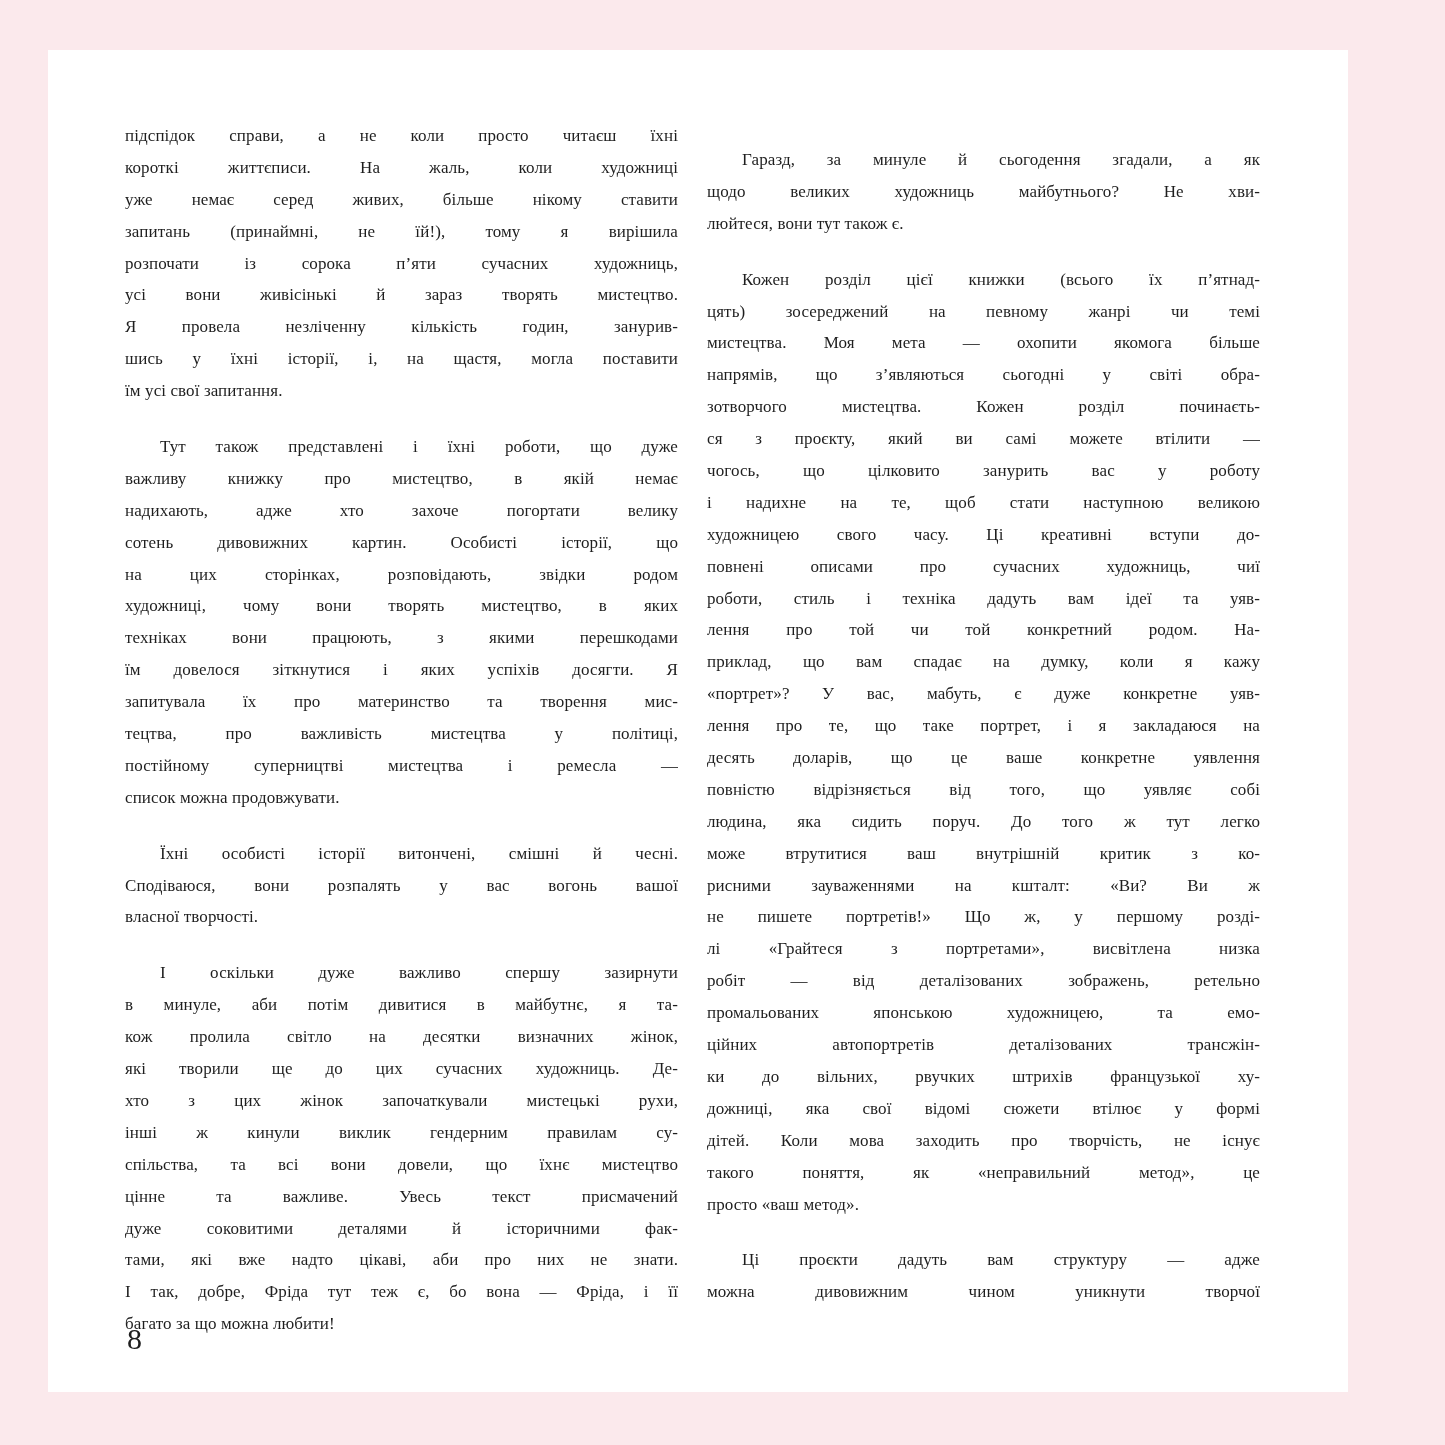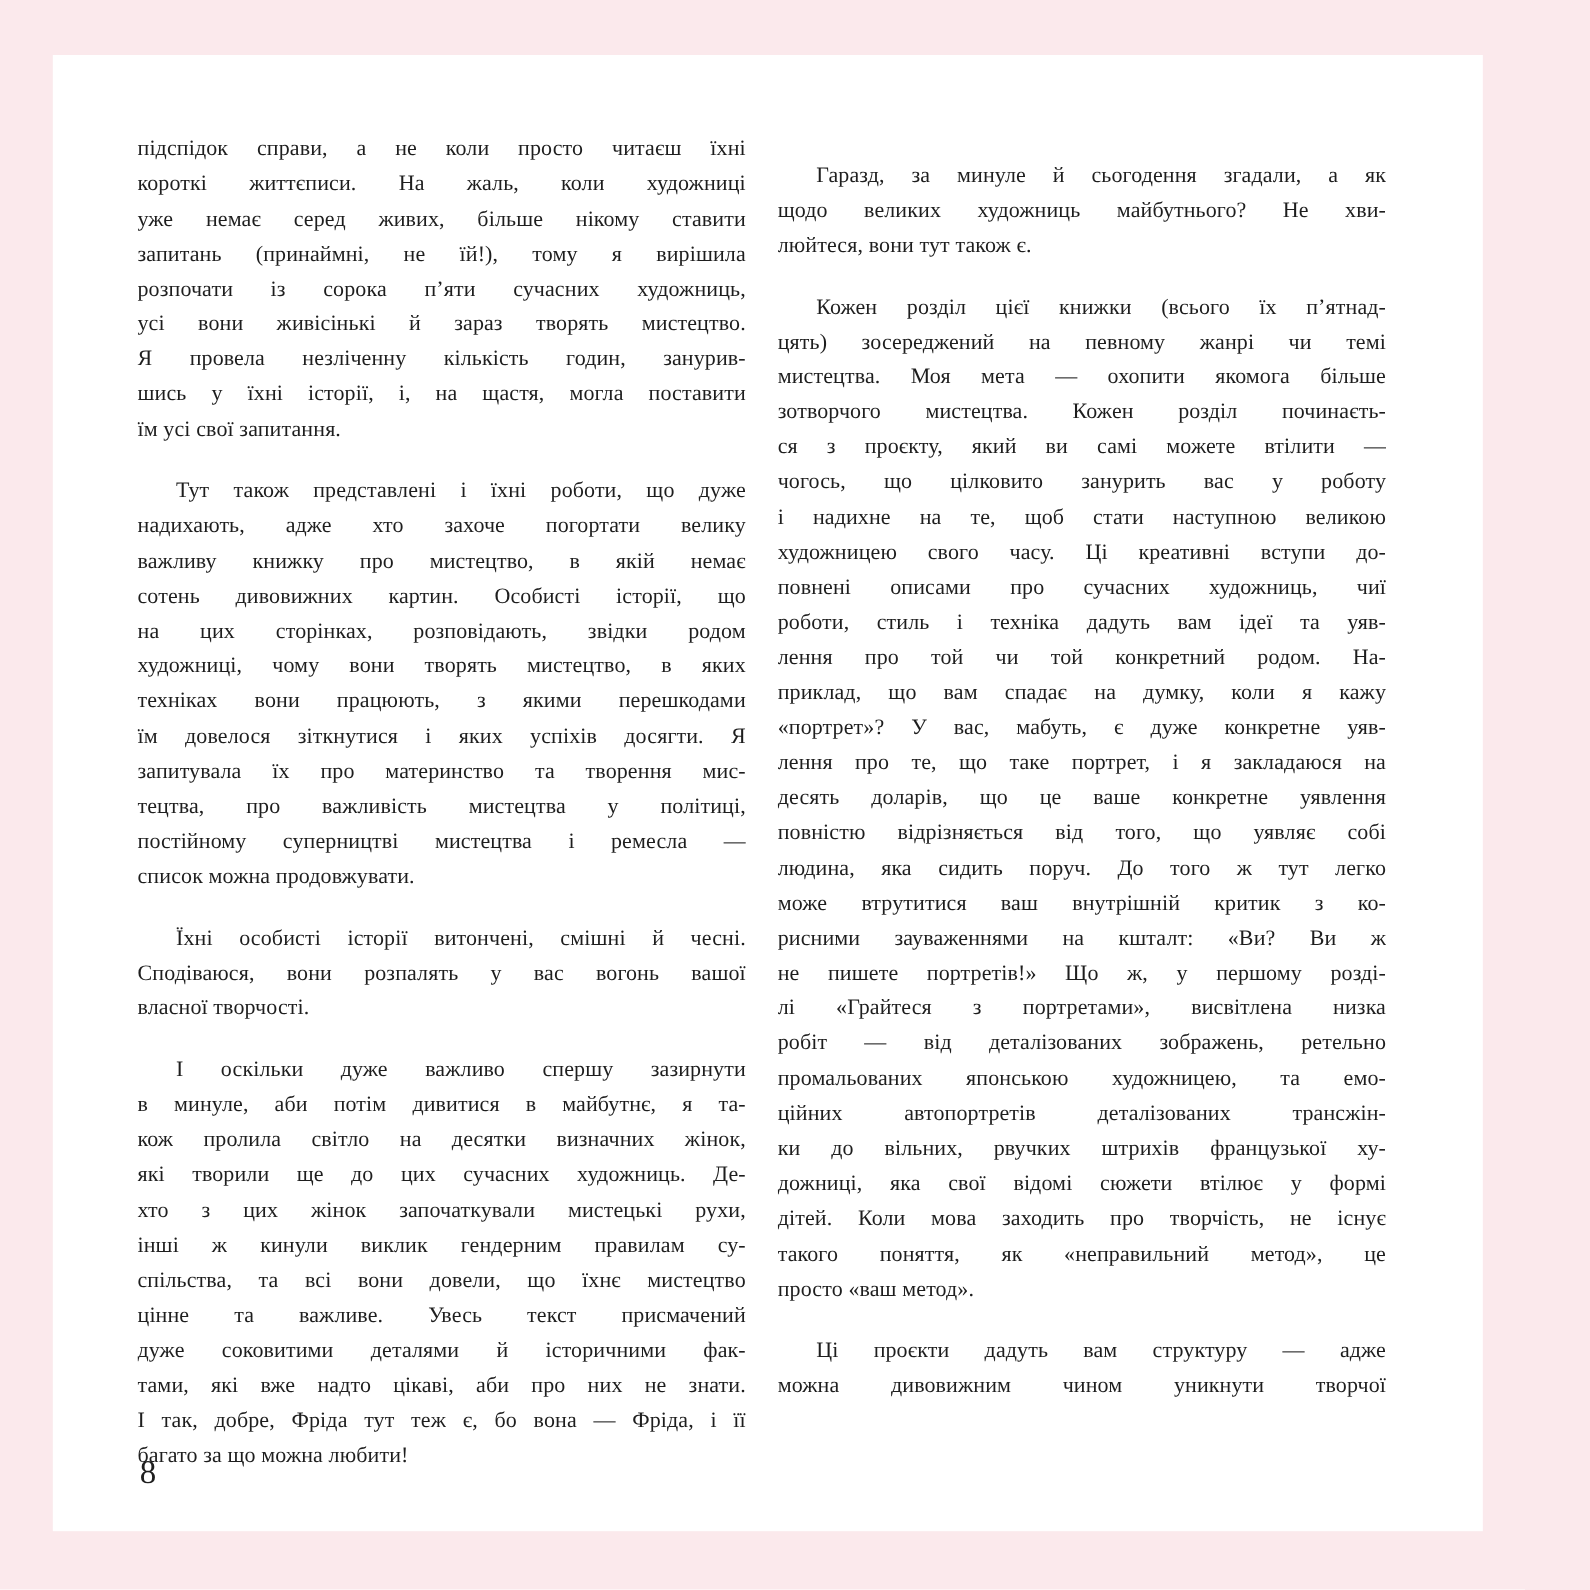--- a/index.html
+++ b/index.html
@@ -19,21 +19,21 @@
     left: 48px;
     top: 50px;
     width: 1300px;
     height: 1342px;
     background: var(--paper, #ffffff);
   }
   .col {
     position: absolute;
     top: 70px;
     width: 553px;
-    font-size: 20px;
+    font-size: 17px;
     line-height: 31.9px;
     color: var(--ink, #1e1e1e);
     letter-spacing: 0.1px;
   }
   .col-left  { left: 77px; }
   .col-right { left: 659px; }
   .para { margin: 0; padding: 0; }
   .line {
     height: 31.9px;
     text-align: justify;
@@ -68,22 +68,22 @@
         <div class="line">уже немає серед живих, більше нікому ставити</div>
         <div class="line">запитань (принаймні, не їй!), тому я вирішила</div>
         <div class="line">розпочати із сорока п’яти сучасних художниць,</div>
         <div class="line">усі вони живісінькі й зараз творять мистецтво.</div>
         <div class="line">Я провела незліченну кількість годин, занурив-</div>
         <div class="line">шись у їхні історії, і, на щастя, могла поставити</div>
         <div class="line endpara">їм усі свої запитання.</div>
       </div>
       <div class="para indent">
         <div class="line">Тут також представлені і їхні роботи, що дуже</div>
+        <div class="line">важливу книжку про мистецтво, в якій немає</div>
         <div class="line">надихають, адже хто захоче погортати велику</div>
-        <div class="line">важливу книжку про мистецтво, в якій немає</div>
         <div class="line">сотень дивовижних картин. Особисті історії, що</div>
         <div class="line">на цих сторінках, розповідають, звідки родом</div>
         <div class="line">художниці, чому вони творять мистецтво, в яких</div>
         <div class="line">техніках вони працюють, з якими перешкодами</div>
         <div class="line">їм довелося зіткнутися і яких успіхів досягти. Я</div>
         <div class="line">запитувала їх про материнство та творення мис-</div>
         <div class="line">тецтва, про важливість мистецтва у політиці,</div>
         <div class="line">постійному суперництві мистецтва і ремесла —</div>
         <div class="line endpara">список можна продовжувати.</div>
       </div>
@@ -110,20 +110,21 @@
   <div class="col col-right">
       <div class="para indent">
         <div class="line">Гаразд, за минуле й сьогодення згадали, а як</div>
         <div class="line">щодо великих художниць майбутнього? Не хви-</div>
         <div class="line endpara">люйтеся, вони тут також є.</div>
       </div>
       <div class="para indent">
         <div class="line">Кожен розділ цієї книжки (всього їх п’ятнад-</div>
         <div class="line">цять) зосереджений на певному жанрі чи темі</div>
         <div class="line">мистецтва. Моя мета — охопити якомога більше</div>
+        <div class="line">напрямів, що з’являються сьогодні у світі обра-</div>
         <div class="line">зотворчого мистецтва. Кожен розділ починаєть-</div>
         <div class="line">ся з проєкту, який ви самі можете втілити —</div>
         <div class="line">чогось, що цілковито занурить вас у роботу</div>
         <div class="line">і надихне на те, щоб стати наступною великою</div>
         <div class="line">художницею свого часу. Ці креативні вступи до-</div>
         <div class="line">повнені описами про сучасних художниць, чиї</div>
         <div class="line">роботи, стиль і техніка дадуть вам ідеї та уяв-</div>
         <div class="line">лення про той чи той конкретний родом. На-</div>
         <div class="line">приклад, що вам спадає на думку, коли я кажу</div>
         <div class="line">«портрет»? У вас, мабуть, є дуже конкретне уяв-</div>

